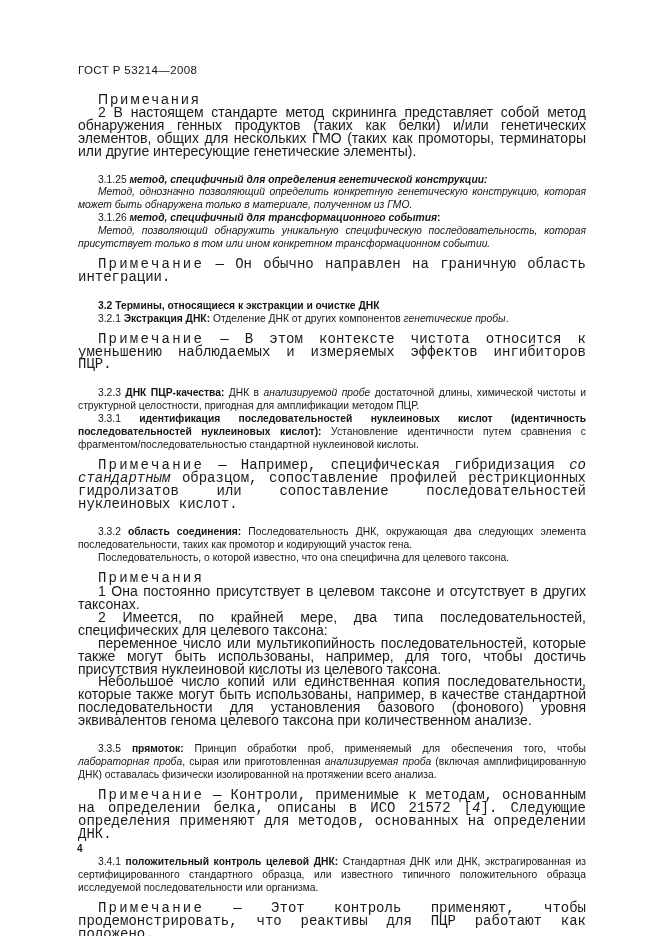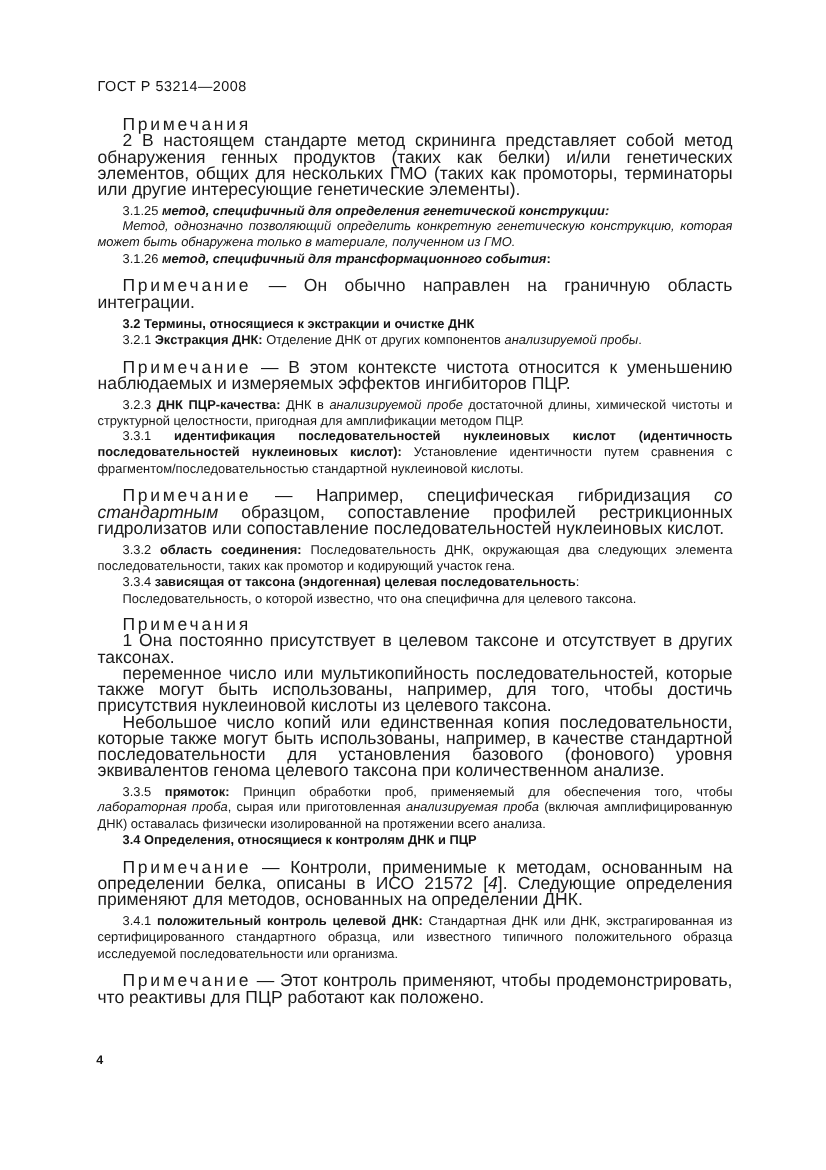--- a/index.html
+++ b/index.html
@@ -36,22 +36,22 @@
   }
   .para {
     margin: 0;
     text-align: justify;
     text-indent: 20px;
     line-height: 12.9px;
   }
   .body-para { font-size: 10.3px; }
   .note-para { font-size: 14px; color: #1a1a1a; }
   
-  .body-para + .note-para { margin-top: 7px; }
-  .note-para + .body-para { margin-top: 6px; }
+  .body-para + .note-para { margin-top: 7px; font-family: Liberation Mono, monospace; }
+  .note-para + .body-para { margin-top: 16px; }
   .s-r { font-weight: 400; font-style: normal; }
   .s-b { font-weight: 700; font-style: normal; }
   .s-i { font-weight: 400; font-style: italic; }
   .s-bi { font-weight: 700; font-style: italic; }
   .s-sp { letter-spacing: 2.2px; }
   .page-number {
     position: absolute;
     left: 77px;
     top: 843px;
     font-size: 10px;
@@ -63,35 +63,35 @@
 
 <div class="page">
   <div class="doc-header">ГОСТ Р 53214—2008</div>
 
   <div class="doc-body">
       <p class="para note-para"><span class="s-sp">Примечания</span></p>
       <p class="para note-para"><span class="s-r">2 В настоящем стандарте метод скрининга представляет собой метод обнаружения генных продуктов (таких как белки) и/или генетических элементов, общих для нескольких ГМО (таких как промоторы, терминаторы или другие интересующие генетические элементы).</span></p>
       <p class="para body-para"><span class="s-r">3.1.25 </span><span class="s-bi">метод, специфичный для определения генетической конструкции:</span></p>
       <p class="para body-para"><span class="s-i">Метод, однозначно позволяющий определить конкретную генетическую конструкцию, которая может быть обнаружена только в материале, полученном из ГМО.</span></p>
       <p class="para body-para"><span class="s-r">3.1.26 </span><span class="s-bi">метод, специфичный для трансформационного события</span><span class="s-b">:</span></p>
+      <p class="para body-para"><span class="s-i">Метод, позволяющий обнаружить уникальную специфическую последовательность, которая присутствует только в том или ином конкретном трансформационном событии.</span></p>
       <p class="para note-para"><span class="s-sp">Примечание</span><span class="s-r"> — Он обычно направлен на граничную область интеграции.</span></p>
       <p class="para body-para"><span class="s-b">3.2 Термины, относящиеся к экстракции и очистке ДНК</span></p>
-      <p class="para body-para"><span class="s-r">3.2.1 </span><span class="s-b">Экстракция ДНК: </span><span class="s-r">Отделение ДНК от других компонентов </span><span class="s-i">анализируемой пробы</span><span class="s-r">.</span></p>
+      <p class="para body-para"><span class="s-r">3.2.1 </span><span class="s-b">Экстракция ДНК: </span><span class="s-r">Отделение ДНК от других компонентов </span><span class="s-i">генетические пробы</span><span class="s-r">.</span></p>
       <p class="para note-para"><span class="s-sp">Примечание</span><span class="s-r"> — В этом контексте чистота относится к уменьшению наблюдаемых и измеряемых эффектов ингибиторов ПЦР.</span></p>
       <p class="para body-para"><span class="s-r">3.2.3 </span><span class="s-b">ДНК ПЦР-качества: </span><span class="s-r">ДНК в </span><span class="s-i">анализируемой пробе </span><span class="s-r">достаточной длины, химической чистоты и структурной целостности, пригодная для амплификации методом ПЦР.</span></p>
       <p class="para body-para"><span class="s-r">3.3.1 </span><span class="s-b">идентификация последовательностей нуклеиновых кислот (идентичность последовательностей нуклеиновых кислот): </span><span class="s-r">Установление идентичности путем сравнения с фрагментом/последовательностью стандартной нуклеиновой кислоты.</span></p>
       <p class="para note-para"><span class="s-sp">Примечание</span><span class="s-r"> — Например, специфическая гибридизация </span><span class="s-i">со стандартным </span><span class="s-r">образцом, сопоставление профилей рестрикционных гидролизатов или сопоставление последовательностей нуклеиновых кислот.</span></p>
       <p class="para body-para"><span class="s-r">3.3.2 </span><span class="s-b">область соединения: </span><span class="s-r">Последовательность ДНК, окружающая два следующих элемента последовательности, таких как промотор и кодирующий участок гена.</span></p>
-      <p class="para body-para"><span class="s-r">3.3.4 </span><span class="s-b">зависящая от таксона (эндогенная) целевая последовательность</span><span class="s-r">:</span></p>
       <p class="para body-para"><span class="s-r">Последовательность, о которой известно, что она специфична для целевого таксона.</span></p>
       <p class="para note-para"><span class="s-sp">Примечания</span></p>
       <p class="para note-para"><span class="s-r">1 Она постоянно присутствует в целевом таксоне и отсутствует в других таксонах.</span></p>
+      <p class="para note-para"><span class="s-r">2 Имеется, по крайней мере, два типа последовательностей, специфических для целевого таксона:</span></p>
       <p class="para note-para"><span class="s-r">переменное число или мультикопийность последовательностей, которые также могут быть использованы, например, для того, чтобы достичь присутствия нуклеиновой кислоты из целевого таксона.</span></p>
       <p class="para note-para"><span class="s-r">Небольшое число копий или единственная копия последовательности, которые также могут быть использованы, например, в качестве стандартной последовательности для установления базового (фонового) уровня эквивалентов генома целевого таксона при количественном анализе.</span></p>
       <p class="para body-para"><span class="s-r">3.3.5 </span><span class="s-b">прямоток: </span><span class="s-r">Принцип обработки проб, применяемый для обеспечения того, чтобы </span><span class="s-i">лабораторная проба</span><span class="s-r">, сырая или приготовленная </span><span class="s-i">анализируемая проба </span><span class="s-r">(включая амплифицированную ДНК) оставалась физически изолированной на протяжении всего анализа.</span></p>
-      <p class="para body-para"><span class="s-b">3.4 Определения, относящиеся к контролям ДНК и ПЦР</span></p>
       <p class="para note-para"><span class="s-sp">Примечание</span><span class="s-r"> — Контроли, применимые к методам, основанным на определении белка, описаны в ИСО 21572 [</span><span class="s-i">4</span><span class="s-r">]. Следующие определения применяют для методов, основанных на определении ДНК.</span></p>
       <p class="para body-para"><span class="s-r">3.4.1 </span><span class="s-b">положительный контроль целевой ДНК: </span><span class="s-r">Стандартная ДНК или ДНК, экстрагированная из сертифицированного стандартного образца, или известного типичного положительного образца исследуемой последовательности или организма.</span></p>
       <p class="para note-para"><span class="s-sp">Примечание</span><span class="s-r"> — Этот контроль применяют, чтобы продемонстрировать, что реактивы для ПЦР работают как положено.</span></p>
     </div>
 
   <div class="page-number">4</div>
 </div>
 
 </body></html>

